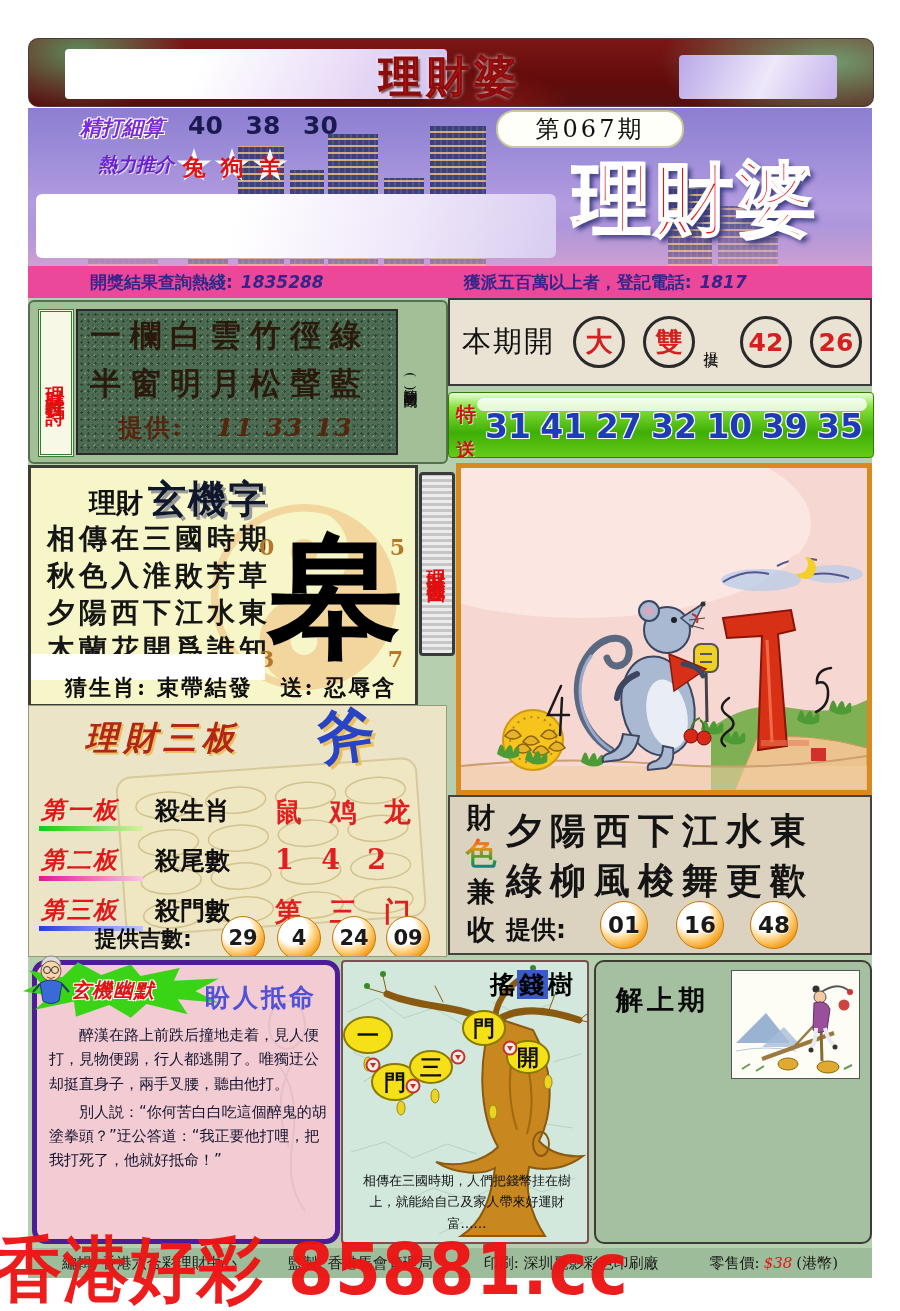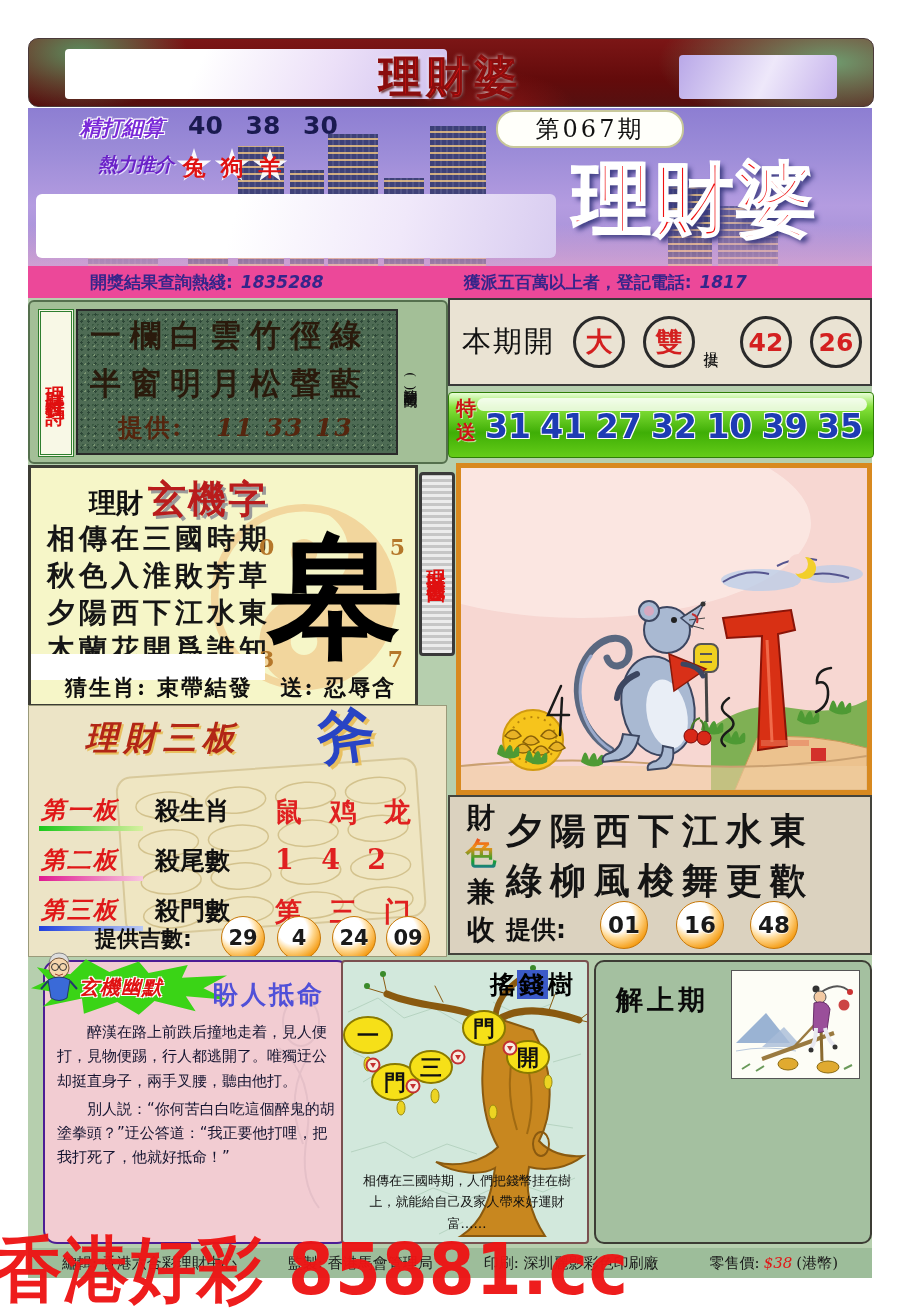--- a/index.html
+++ b/index.html
@@ -91,32 +91,32 @@
   .rcirc.num{font-size:25px;}
   #provide-vert{writing-mode:vertical-rl;font-size:15px;color:#111;letter-spacing:3px;margin:0 6px;
     font-family:"DejaVu Serif",serif;}
   .gap1{margin-left:14px;} .gap2{margin-left:18px;}
 
   
   #special-bar{left:420px;top:94px;width:424px;height:64px;border-radius:4px;border:1px solid #2e7e06;
     background:linear-gradient(180deg,#eaffda 0%,#86e23a 22%,#3fae06 62%,#64cc18 100%);overflow:hidden;}
   #special-gloss{left:28px;top:5px;right:6px;height:13px;background:rgba(255,255,255,.8);border-radius:7px;}
   #special-label{left:5px;top:3px;width:24px;font-size:20px;font-weight:bold;color:#cc1414;
-    line-height:24px;text-align:center;font-family:"DejaVu Serif",serif;
+    line-height:36px;text-align:center;font-family:"DejaVu Serif",serif;
     text-shadow:1px 1px 0 rgba(255,255,255,.6);}
   #special-nums{left:36px;right:10px;top:14px;display:flex;justify-content:space-between;}
   #special-nums span{font-size:33px;font-weight:bold;color:#1e3cb4;
     text-shadow:1px 1px 0 #fff,-1px -1px 0 #fff,1px -1px 0 #fff,-1px 1px 0 #fff;}
 
   
   #mystery-box{left:0;top:167px;width:384px;height:236px;background:#f6f6c8;border:3px solid #3c3c34;overflow:hidden;}
   #yinyang{right:6px;top:34px;opacity:.45;}
   #mw-title{left:58px;top:6px;}
   #mw-prefix{font-size:27px;color:#111;font-family:"DejaVu Serif",serif;font-weight:bold;}
-  #mw-name{font-size:38px;font-weight:bold;color:#b91c1c;font-family:"DejaVu Serif",serif;
+  #mw-name{font-size:38px;font-weight:bold;color:#0f172a;font-family:"DejaVu Serif",serif;
     text-shadow:3px 3px 0 #9a9a9a;letter-spacing:2px;}
   .mw-line{position:absolute;left:16px;font-size:28px;font-weight:600;color:#161616;
     letter-spacing:4px;font-family:"DejaVu Serif",serif;white-space:nowrap;}
   #mw-big{right:12px;top:52px;font-size:136px;line-height:150px;font-weight:bold;color:#000;
     font-family:"DejaVu Serif",serif;z-index:1;}
   .mw-corner{position:absolute;font-size:22px;font-weight:bold;color:#b5772a;z-index:2;
     font-family:"DejaVu Serif",serif;}
   #mw-strip{left:-4px;top:186px;width:238px;height:26px;background:#ffffff;z-index:2;}
   #mw-zodiac{left:34px;top:205px;font-size:22px;font-weight:bold;color:#101010;z-index:3;
     font-family:"DejaVu Serif",serif;letter-spacing:2px;}
@@ -160,21 +160,21 @@
   .wchar{position:absolute;left:14px;width:34px;text-align:center;font-size:28px;font-weight:bold;
     color:#111;font-family:"DejaVu Serif",serif;}
   #wchar-rainbow{background:linear-gradient(180deg,#e82020,#f09018,#18a030,#2050e8);
     -webkit-background-clip:text;background-clip:text;color:transparent;font-size:31px;}
   .wline{position:absolute;left:56px;font-size:36px;font-weight:bold;color:#141414;
     letter-spacing:8px;font-family:"DejaVu Serif",serif;white-space:nowrap;}
   #w-provide{left:56px;top:116px;font-size:25px;font-weight:bold;color:#101010;}
   .wball{width:46px;height:46px;top:104px;font-size:23px;}
 
   
-  #humor-box{left:15px;top:662px;width:308px;height:284px;background:#f2ccd2;border:2px solid #4c1d95;
+  #humor-box{left:4px;top:662px;width:308px;height:284px;background:#f2ccd2;border:5px solid #4c1d95;
     border-radius:14px;box-sizing:border-box;overflow:visible;}
   #humor-burst{left:-14px;top:-4px;width:196px;height:58px;background:#3ad416;z-index:2;
     clip-path:polygon(0% 52%,9% 38%,3% 16%,20% 28%,28% 2%,40% 24%,55% 6%,60% 26%,80% 12%,77% 34%,100% 30%,88% 52%,100% 72%,79% 66%,84% 92%,63% 74%,55% 98%,44% 76%,27% 96%,26% 70%,6% 84%,14% 60%);}
   #humor-badge{left:34px;top:12px;z-index:3;font-size:20px;font-weight:bold;font-style:italic;color:#e01212;
     font-family:"DejaVu Serif",serif;letter-spacing:1px;
     text-shadow:1px 1px 0 #fff,-1px -1px 0 #fff,1px -1px 0 #fff,-1px 1px 0 #fff;}
   #humor-man{left:-10px;top:-12px;z-index:3;}
   #humor-title{left:168px;top:16px;font-size:25px;font-weight:bold;color:#5050d8;letter-spacing:3px;z-index:3;}
   #humor-text{left:12px;top:58px;width:284px;z-index:3;}
   #humor-text p{margin:0 0 4px 0;text-indent:2em;font-size:15px;line-height:1.62;color:#141430;}

